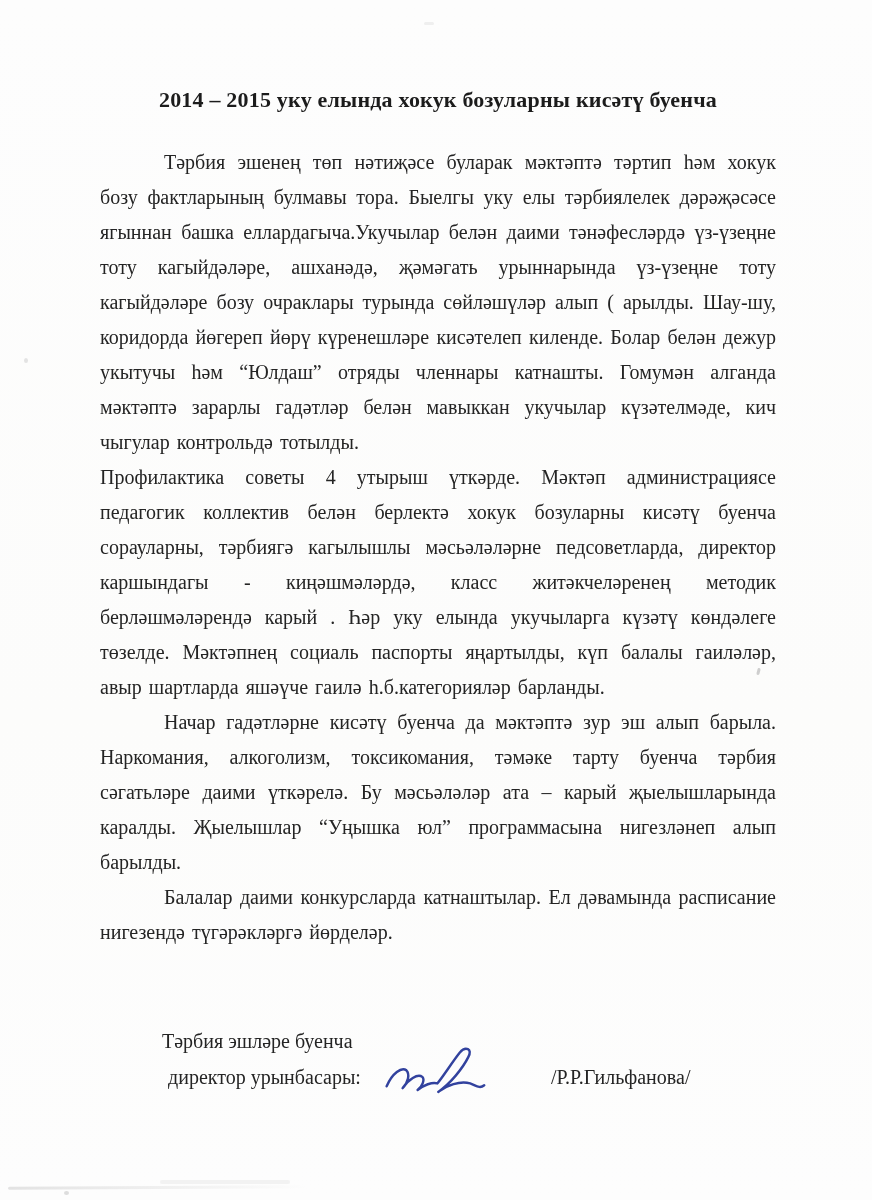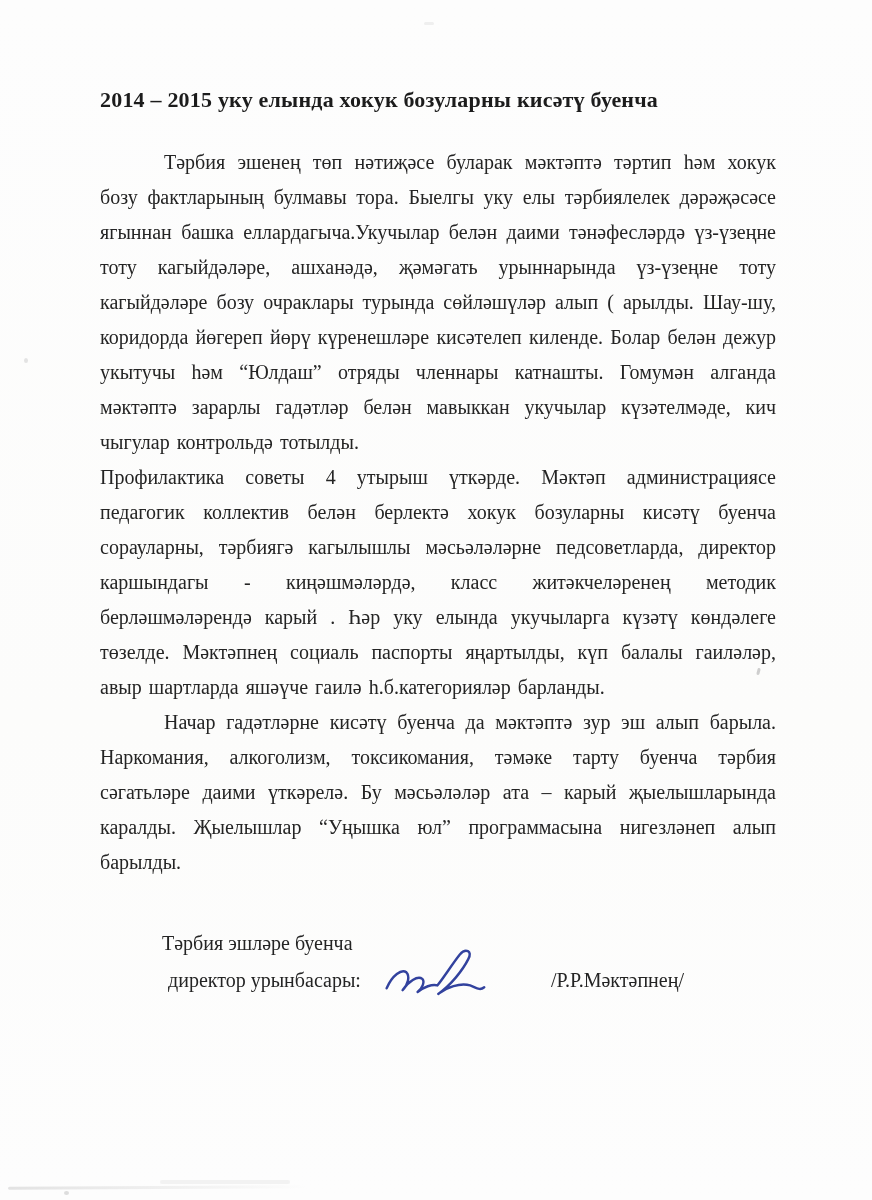--- a/index.html
+++ b/index.html
@@ -18,44 +18,44 @@
     box-sizing: border-box;
     padding: 84px 96px 0 100px;
     font-family: "Liberation Serif", "DejaVu Serif", serif;
     color: #232323;
   }
   h1.doc-title {
     margin: 0 0 30px 0;
     font-size: 22px;
     line-height: 31px;
     font-weight: bold;
-    text-align: left;
+    text-align: center;
     color: #1c1c1c;
     letter-spacing: 0.2px;
   }
   h1.doc-title .tl { display: block; }
   p.para {
     margin: 0;
     font-size: 20px;
     line-height: 35px;
     text-align: justify;
     word-spacing: 2px;
     color: #242424;
   }
   p.para.indent { text-indent: 64px; }
   .sig-block {
-    margin-top: 48px;
+    margin-top: 76px;
     margin-left: 62px;
     font-size: 20px;
     color: #242424;
   }
   .sig-line1 { line-height: 30px; }
   .sig-row {
     display: flex;
-    align-items: center;
+    align-items: flex-start;
     margin-top: 10px;
     margin-left: 6px;
   }
   .sig-svg {
     width: 122px;
     height: 62px;
     margin: -22px 48px -16px 20px;
     flex: 0 0 auto;
   }
   .sig-name { white-space: nowrap; }
@@ -87,34 +87,35 @@
   <h1 class="doc-title">
     <span class="tl">2014 – 2015 уку елында хокук бозуларны кисәтү буенча</span>
   </h1>
 
   <p class="para indent">Тәрбия эшенең төп нәтиҗәсе буларак мәктәптә тәртип һәм хокук бозу фактларының булмавы тора. Быелгы уку елы тәрбиялелек дәрәҗәсәсе ягыннан башка еллардагыча.Укучылар белән даими тәнәфесләрдә үз-үзеңне тоту кагыйдәләре, ашханәдә, җәмәгать урыннарында үз-үзеңне тоту кагыйдәләре бозу очраклары турында сөйләшүләр алып ( арылды. Шау-шу, коридорда йөгереп йөрү күренешләре кисәтелеп киленде. Болар белән дежур укытучы һәм “Юлдаш” отряды членнары катнашты. Гомумән алганда мәктәптә зарарлы гадәтләр белән мавыккан укучылар күзәтелмәде, кич чыгулар контрольдә тотылды.</p>
 
   <p class="para">Профилактика советы 4 утырыш үткәрде. Мәктәп администрациясе педагогик коллектив белән берлектә хокук бозуларны кисәтү буенча сорауларны, тәрбиягә кагылышлы мәсьәләләрне педсоветларда, директор каршындагы - киңәшмәләрдә, класс житәкчеләренең методик берләшмәләрендә карый . Һәр уку елында укучыларга күзәтү көндәлеге төзелде. Мәктәпнең социаль паспорты яңартылды, күп балалы гаиләләр, авыр шартларда яшәүче гаилә h.б.категорияләр барланды.</p>
 
   <p class="para indent">Начар гадәтләрне кисәтү буенча да мәктәптә зур эш алып барыла. Наркомания, алкоголизм, токсикомания, тәмәке тарту буенча тәрбия сәгатьләре даими үткәрелә. Бу мәсьәләләр ата – карый җыелышларында каралды. Җыелышлар “Уңышка юл” программасына нигезләнеп алып барылды.</p>
 
+  <p class="para indent">Балалар даими конкурсларда катнаштылар. Ел дәвамында расписание нигезендә түгәрәкләргә йөрделәр.</p>
 
   <div class="sig-block">
     <div class="sig-line1">Тәрбия эшләре буенча</div>
     <div class="sig-row">
       <span class="sig-line2">директор урынбасары:</span>
       <svg class="sig-svg" viewBox="0 0 130 64" aria-hidden="true">
         <path d="M6 44 C12 30 22 23 27 27 C31 31 29 40 23 46
                  C29 37 39 30 44 34 C47 37 44 44 39 48
                  C45 43 55 39 60 41
                  C66 34 76 18 84 8 C90 1 98 4 93 13
                  C87 25 74 41 61 50
                  C70 43 84 38 95 41 C101 43 105 47 110 43" fill="none" stroke-width="2.6" stroke-linecap="round" stroke-linejoin="round" stroke="#32429e"></path>
       </svg>
-      <span class="sig-name">/Р.Р.Мәктәпнең/</span>
+      <span class="sig-name">/Р.Р.Гильфанова/</span>
     </div>
   </div>
 
   <div class="artifact a-streak1"></div>
   <div class="artifact a-streak2"></div>
   <div class="artifact a-speck1"></div>
   <div class="artifact a-speck2"></div>
   <div class="artifact a-speck3"></div>
   <div class="artifact a-speck4"></div>
 

